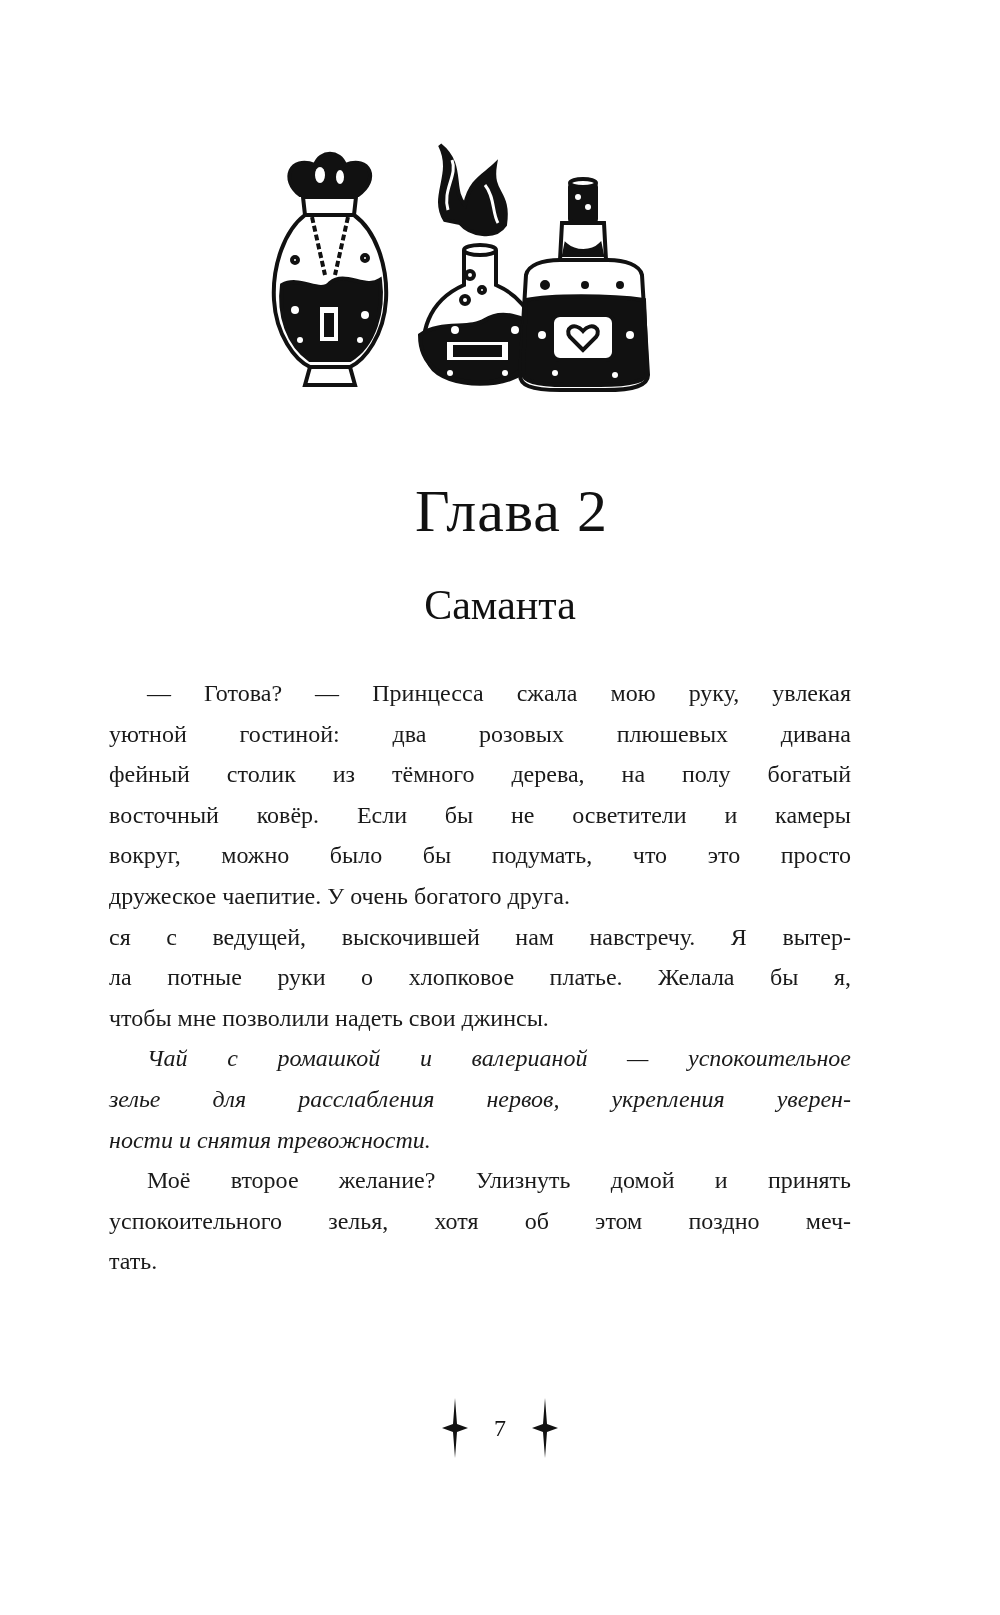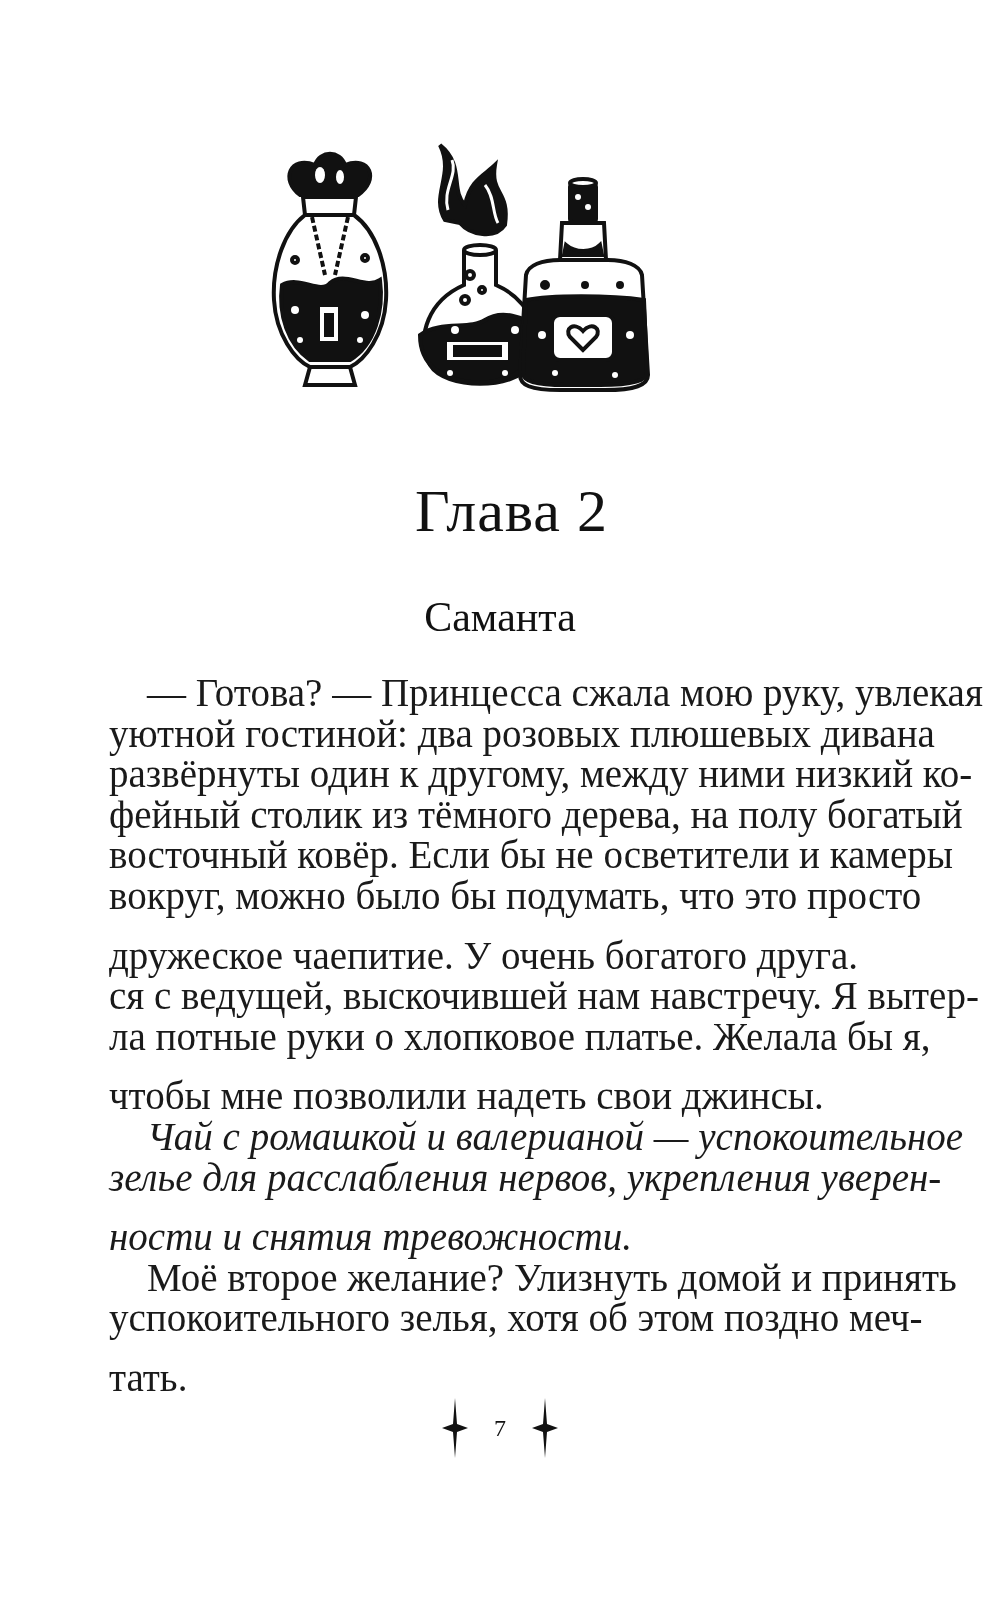--- a/index.html
+++ b/index.html
@@ -10,28 +10,28 @@
     .illustration {
       position: absolute; left: 270px; top: 135px; width: 410px; height: 265px;
     }
     .chapter-title {
       position: absolute; left: 0; right: 0; top: 476px; text-align: center;
       font-size: 60px; line-height: 70px; margin: 0; font-weight: normal;
       letter-spacing: 1px; color: #111; padding-left: 23px;
     }
     .chapter-subtitle {
       position: absolute; left: 0; right: 0; top: 580px; text-align: center;
-      font-size: 42px; line-height: 50px; margin: 12px; font-weight: normal; color: #111;
+      font-size: 42px; line-height: 50px; margin: 0; font-weight: normal; color: #111;
     }
     .body-text {
       position: absolute; left: 109px; width: 742px; top: 673px;
-      font-size: 39px; line-height: 40.6px; text-align: justify;
+      font-size: 24px; line-height: 40.6px; text-align: justify;
     }
     .line { display: block; white-space: nowrap; text-align-last: justify; text-align: justify; }
-    .line.last { text-align-last: left; margin-top: 19px; }
+    .line.last { text-align-last: left; }
     .line.indent { padding-left: 38px; }
     .italic { font-style: italic; }
     .folio {
       position: absolute; left: 0; right: 0; top: 1398px; height: 60px;
       display: flex; justify-content: center; align-items: center; gap: 26px;
     }
     .folio .num { font-size: 24px; color: #111; }
     .star { width: 26px; height: 60px; }
   </style>
 </head>
@@ -99,21 +99,20 @@
   </svg>
 </div>
 
 <h1 class="chapter-title">Глава 2</h1>
 <h2 class="chapter-subtitle">Саманта</h2>
 
 <div class="body-text">
   <p style="margin:0">
     <span class="line indent">— Готова? — Принцесса сжала мою руку, увлекая</span>
     <span class="line">уютной гостиной: два розовых плюшевых дивана</span>
-    <span class="line">развёрнуты один к другому, между ними низкий ко-</span>
     <span class="line">фейный столик из тёмного дерева, на полу богатый</span>
     <span class="line">восточный ковёр. Если бы не осветители и камеры</span>
     <span class="line">вокруг, можно было бы подумать, что это просто</span>
     <span class="line last">дружеское чаепитие. У очень богатого друга.</span>
   </p>
   <p style="margin:0">
     <span class="line">ся с ведущей, выскочившей нам навстречу. Я вытер-</span>
     <span class="line">ла потные руки о хлопковое платье. Желала бы я,</span>
     <span class="line last">чтобы мне позволили надеть свои джинсы.</span>
   </p>

